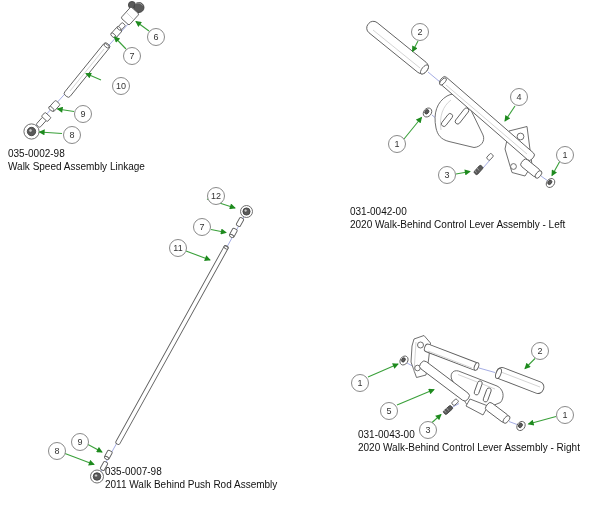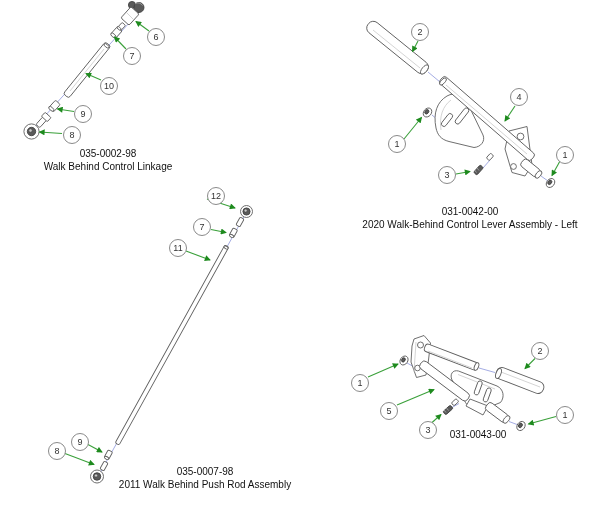--- a/index.html
+++ b/index.html
@@ -7,21 +7,21 @@
           font-family:"Liberation Sans", sans-serif;}
   #art{position:absolute;left:0;top:0;}
   .ol{fill:#ffffff;stroke:#5f5f5f;stroke-width:0.9;}
   .dk{fill:#5a5a5a;stroke:#3a3a3a;stroke-width:0.8;}
   .cl{stroke:#9aa3e0;stroke-width:0.9;fill:none;}
   .ar{stroke:#3aa03a;stroke-width:1.1;fill:none;}
   .hl{stroke:#c9c9c9;stroke-width:0.8;fill:none;}
   .callout{position:absolute;width:18px;height:18px;border:1px solid #8a8a8a;border-radius:50%;
            background:#ffffff;display:flex;align-items:center;justify-content:center;
            font-size:9px;color:#333;box-sizing:border-box;}
-  .caption{position:absolute;text-align:center;font-size:10px;line-height:12.5px;color:#111;}
+  .caption{position:absolute;text-align:left;font-size:10px;line-height:12.5px;color:#111;}
   .caption div{white-space:nowrap;}
 </style>
 </head>
 <body>
 
 <div id="canvas">
 
 <svg id="art" width="600" height="528" viewBox="0 0 600 528">
   <defs>
     <marker id="ah" viewBox="0 0 10 10" refX="8.5" refY="5" markerWidth="6.5" markerHeight="5.5" orient="auto">
@@ -214,21 +214,21 @@
     <line class="ar" marker-end="url(#ah)" x1="368" y1="377" x2="398" y2="364"></line>
     <line class="ar" marker-end="url(#ah)" x1="535" y1="358.5" x2="525" y2="368.5"></line>
     <line class="ar" marker-end="url(#ah)" x1="397" y1="405" x2="434" y2="389.5"></line>
     <line class="ar" marker-end="url(#ah)" x1="431.5" y1="423" x2="441" y2="414.5"></line>
     <line class="ar" marker-end="url(#ah)" x1="556" y1="416.5" x2="528.5" y2="424"></line>
   </g>
 </svg>
 
 <div class="callout" style="left:147px;top:28px">6</div>
 <div class="callout" style="left:123px;top:47px">7</div>
-<div class="callout" style="left:100px;top:77px">10</div>
+<div class="callout" style="left:112px;top:77px">10</div>
 <div class="callout" style="left:74px;top:105px">9</div>
 <div class="callout" style="left:63px;top:126px">8</div>
 
 <div class="callout" style="left:411px;top:23px">2</div>
 <div class="callout" style="left:510px;top:88px">4</div>
 <div class="callout" style="left:388px;top:135px">1</div>
 <div class="callout" style="left:438px;top:166px">3</div>
 <div class="callout" style="left:556px;top:146px">1</div>
 
 <div class="callout" style="left:207px;top:187px">12</div>
@@ -238,30 +238,31 @@
 <div class="callout" style="left:48px;top:442px">8</div>
 
 <div class="callout" style="left:351px;top:374px">1</div>
 <div class="callout" style="left:531px;top:342px">2</div>
 <div class="callout" style="left:380px;top:402px">5</div>
 <div class="callout" style="left:419px;top:421px">3</div>
 <div class="callout" style="left:556px;top:406px">1</div>
 
 <div class="caption" style="left:8px;top:148px;width:200px">
   <div>035-0002-98</div>
-  <div>Walk Behind Control Linkage</div>
+  <div>Walk Speed Assembly Linkage</div>
 </div>
 
 <div class="caption" style="left:350px;top:206px;width:240px">
   <div>031-0042-00</div>
   <div>2020 Walk-Behind Control Lever Assembly - Left</div>
 </div>
 
 <div class="caption" style="left:105px;top:466px;width:200px">
   <div>035-0007-98</div>
   <div>2011 Walk Behind Push Rod Assembly</div>
 </div>
 
 <div class="caption" style="left:358px;top:429px;width:240px">
   <div>031-0043-00</div>
+  <div>2020 Walk-Behind Control Lever Assembly - Right</div>
 </div>
 
 </div>
 
 </body></html>

